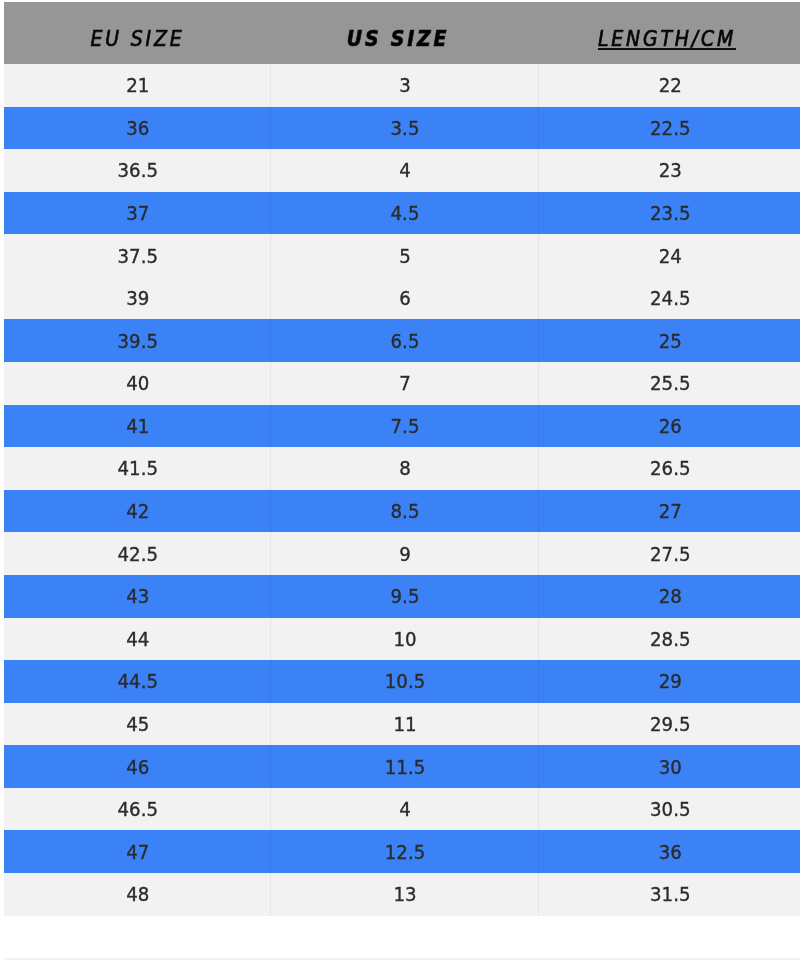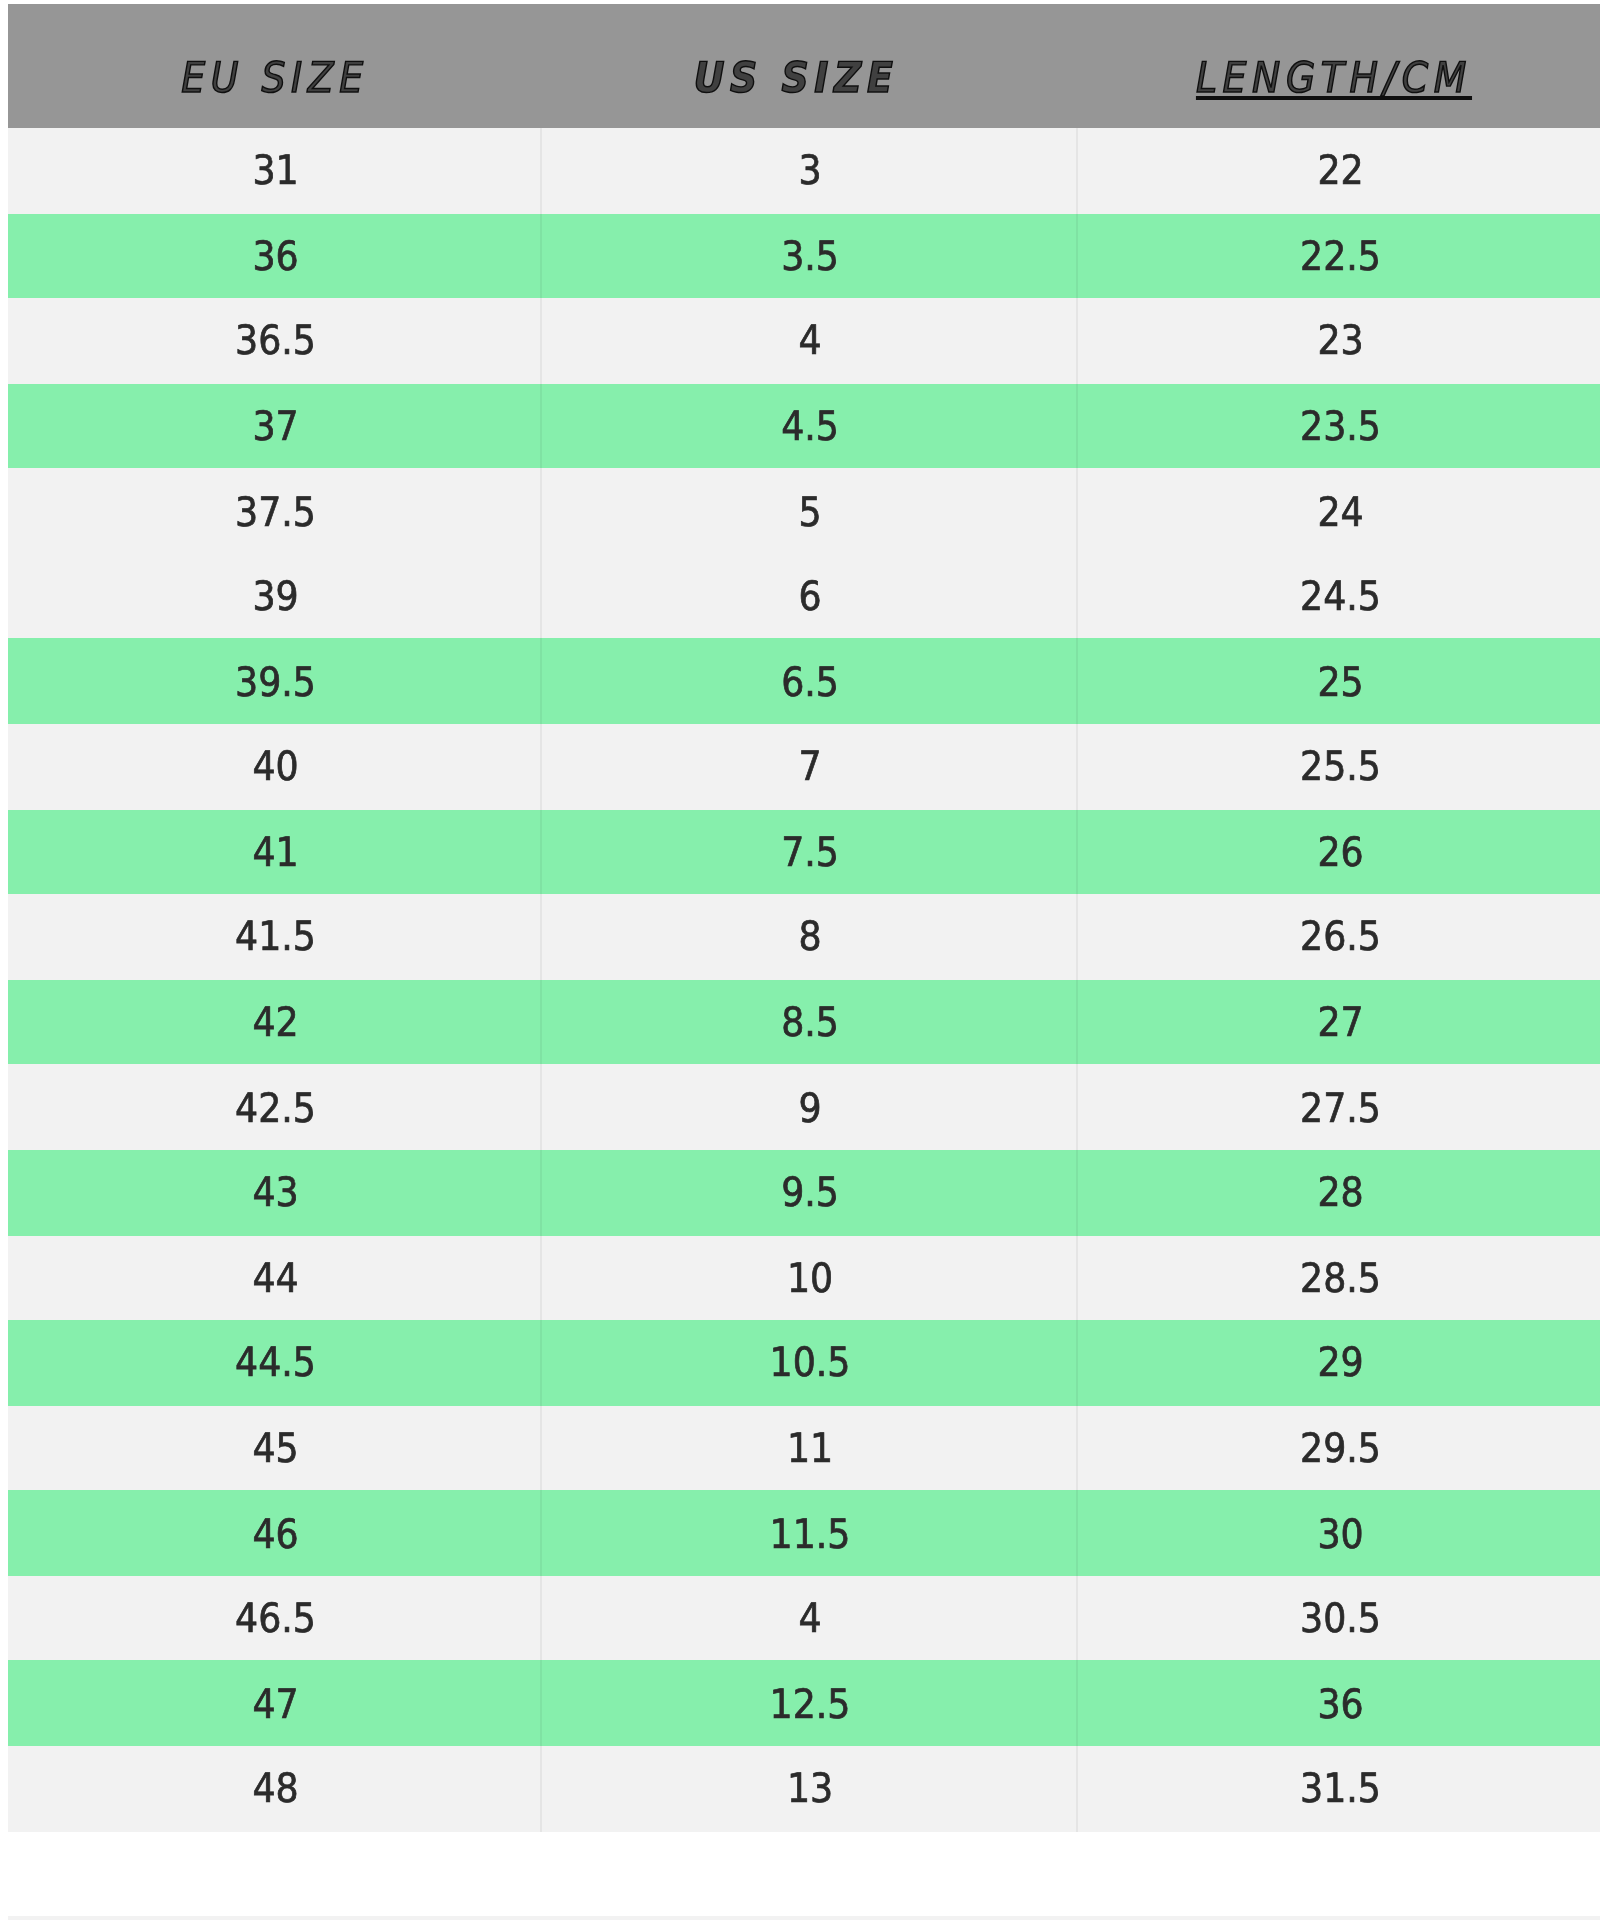--- a/index.html
+++ b/index.html
@@ -33,21 +33,21 @@
     table-layout: fixed;
     font-family: "DejaVu Sans Condensed", "DejaVu Sans", sans-serif;
   }
   table.size-chart col.c1 { width: 266px; }
   table.size-chart col.c2 { width: 268px; }
   table.size-chart col.c3 { width: 262px; }
 
   thead th {
     height: 62px;
     background: #969696;
-    color: #404040;
+    color: #000000;
     font-size: 21px;
     font-weight: normal;
     font-style: italic;
     letter-spacing: 2.8px;
     text-align: center;
     padding: 0;
     vertical-align: middle;
   }
   thead th span {
     display: inline-block;
@@ -64,21 +64,21 @@
     font-size: 20.2px;
     color: #2b2b2b;
     -webkit-text-stroke: 0.34px #2b2b2b;
     text-align: center;
     padding: 0;
     vertical-align: middle;
     white-space: nowrap;
   }
   tbody td span { display: inline-block; position: relative; left: 1px; top: 0px; }
   tbody tr.r-light td { background: #f2f2f2; }
-  tbody tr.r-dark  td { background: #86efac; }
+  tbody tr.r-dark  td { background: #3b82f6; }
   tbody td + td { border-left: 1px solid rgba(0,0,0,0.05); }
 </style>
 </head>
 <body>
 
 <div id="chart-wrap">
   <div class="tail-fill"></div>
   <table class="size-chart">
     <colgroup>
         <col class="c1">
@@ -87,21 +87,21 @@
       </colgroup>
     <thead>
       <tr>
         <th class="h1"><span>EU SIZE</span></th>
         <th class="h2"><span>US SIZE</span></th>
         <th class="h3"><span>LENGTH/CM</span></th>
       </tr>
     </thead>
     <tbody id="tbody">
         <tr class="r-light">
-          <td><span>31</span></td>
+          <td><span>21</span></td>
           <td><span>3</span></td>
           <td><span>22</span></td>
         </tr>
         <tr class="r-dark">
           <td><span>36</span></td>
           <td><span>3.5</span></td>
           <td><span>22.5</span></td>
         </tr>
         <tr class="r-light">
           <td><span>36.5</span></td>

